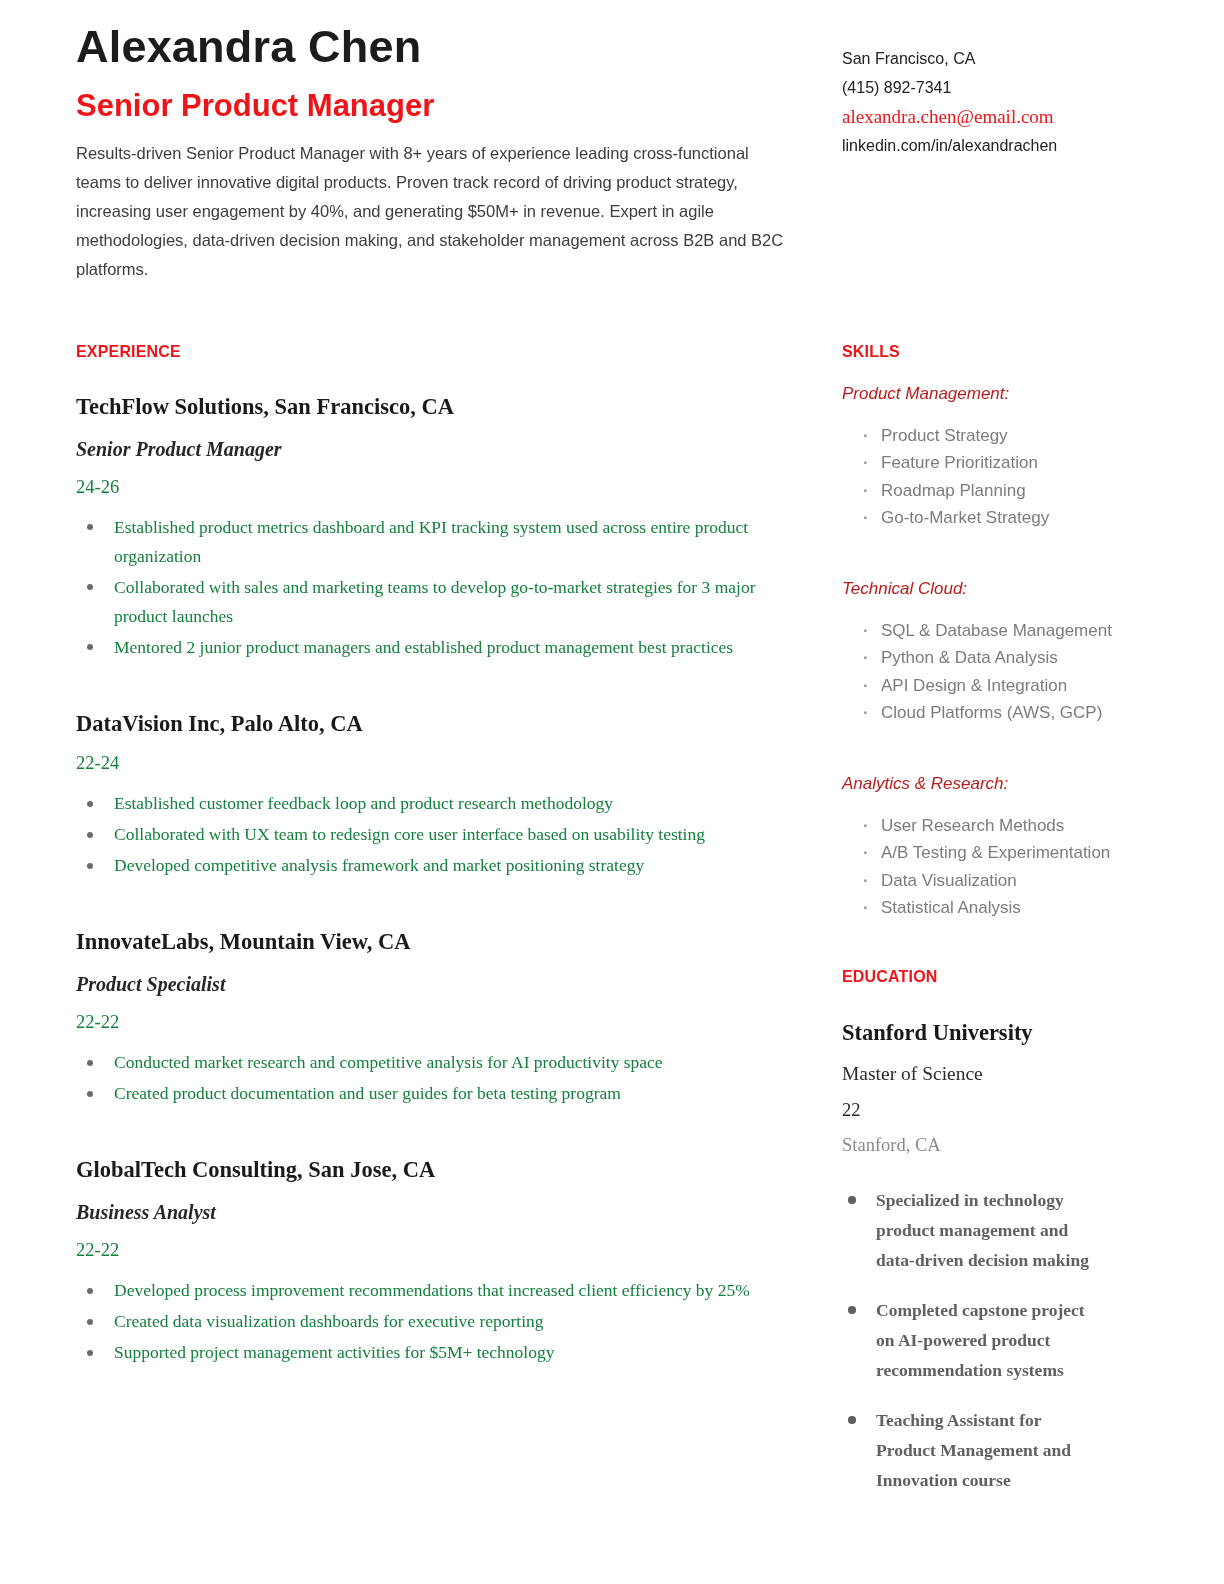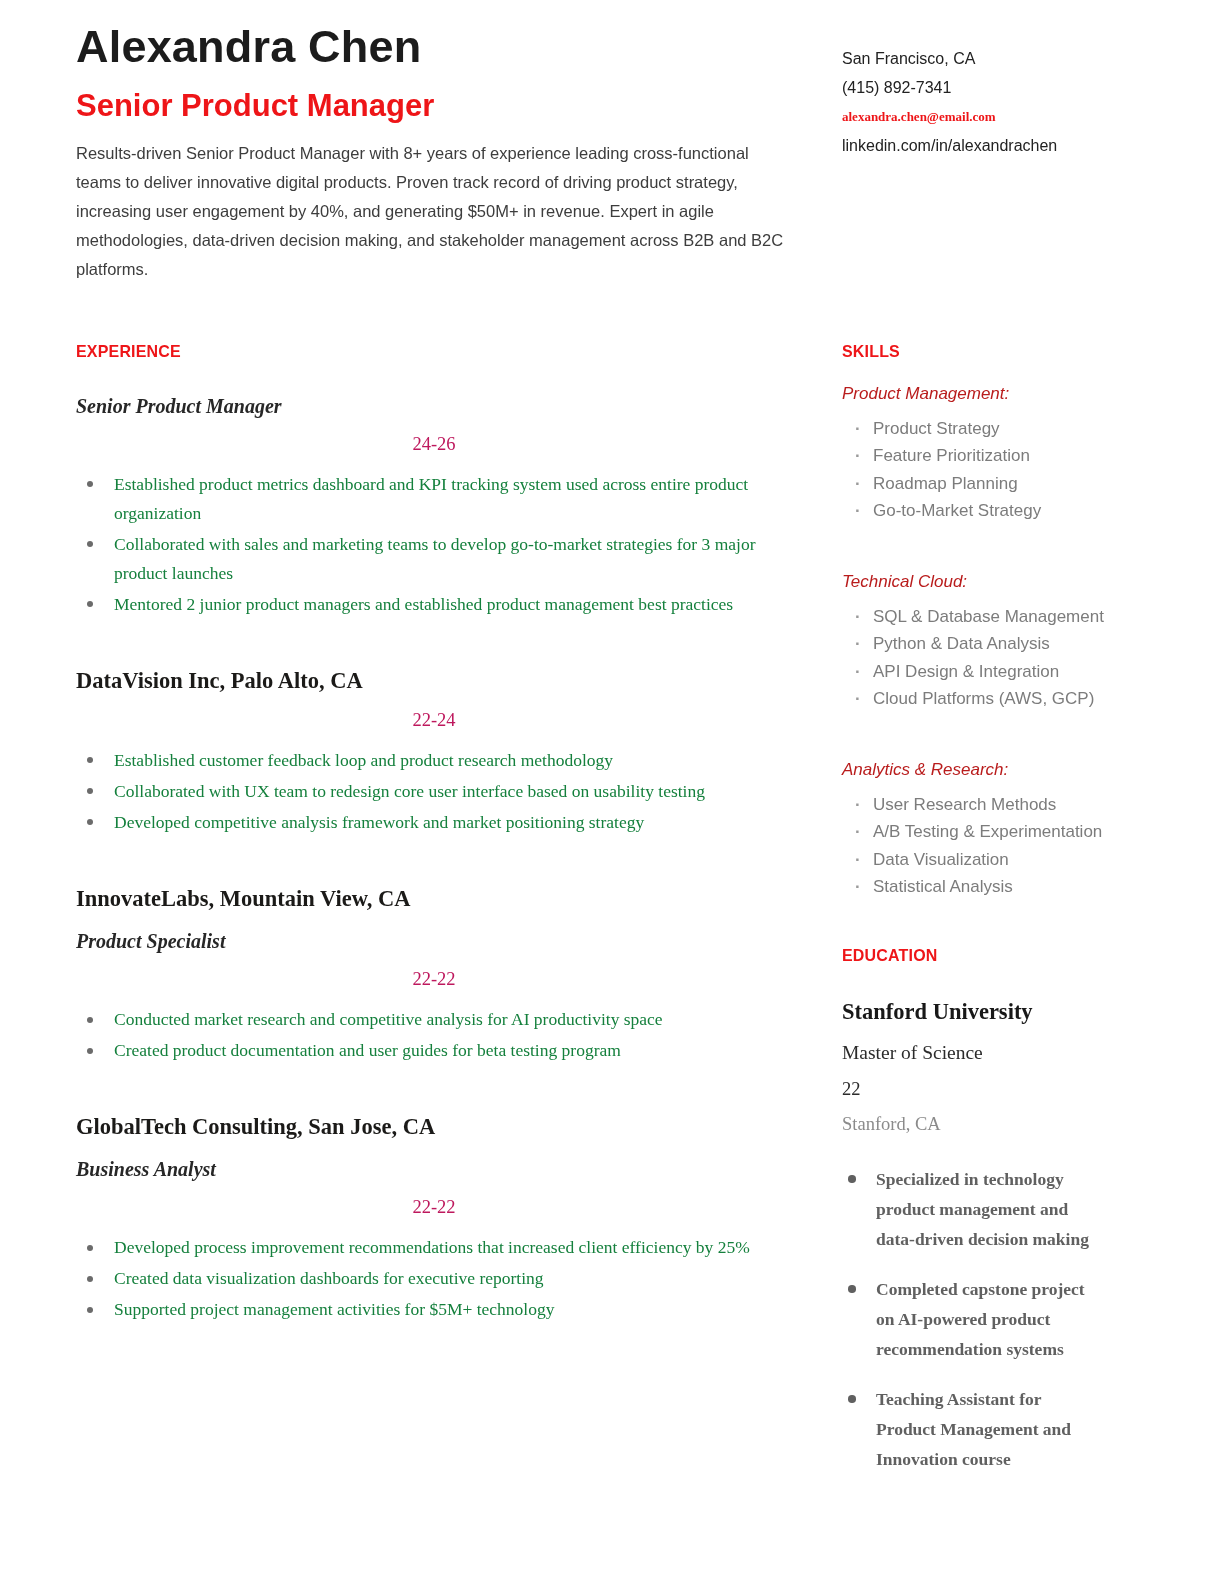--- a/index.html
+++ b/index.html
@@ -10,43 +10,43 @@
     padding:20px 76px 17px 76px; position:relative; overflow:hidden;
     font-family:"Liberation Sans", sans-serif; color:#1f1f1f;
   }
   
   .top { display:flex; justify-content:space-between; align-items:flex-start; }
   .top-left { width:716px; }
   .name { margin:0; font-size:45px; line-height:1.18; font-weight:700; color:#1c1c1c; letter-spacing:0.2px; }
   .title { margin-top:15px; font-size:31px; line-height:1.15; font-weight:700; color:var(--accent); }
   .summary { margin:15px 0 0 0; font-size:16.5px; line-height:29px; color:#3d3d3d; max-width:712px; }
   .contact { width:306px; padding-top:24px; font-size:16px; line-height:29px; color:#222222; }
-  .contact .email { color:var(--accent); font-family:"Liberation Serif", serif; font-size:13px; cursor:pointer;font-weight:bold; }
+  .contact .email { color:var(--accent); font-family:"Liberation Serif", serif; font-size:19px; cursor:pointer; }
   
   .content { display:flex; margin-top:58px; }
   .main { width:716px; }
   .side { width:306px; margin-left:50px; }
   .section-heading {
     font-size:17px; font-weight:700; color:var(--accent); letter-spacing:0.2px;
     transform:scaleX(0.94); transform-origin:left center;
   }
   
   .jobs { margin-top:31px; }
   .job { margin-bottom:48px; }
   .company { margin:0; font-family:"Liberation Serif", serif; font-size:22.5px; line-height:1.25; font-weight:700; color:#1b1a18; }
   .job-title { margin-top:15px; font-family:"Liberation Serif", serif; font-style:italic; font-size:20px; line-height:1.3; font-weight:600; color:#272727; }
-  .dates { margin-top:13px; font-family:"Liberation Serif", serif; font-size:18.5px; line-height:1.3; color:#be185d;text-align:center; }
+  .dates { margin-top:13px; font-family:"Liberation Serif", serif; font-size:18.5px; line-height:1.3; color:#15803d; }
   .bullets { margin:14px 0 0 0; padding:0 0 0 38px; list-style:none; }
   .bullets li { position:relative; font-family:"Liberation Serif", serif; font-size:17.5px; line-height:29px; color:#15803d; margin-bottom:2px; }
   .bullets li::before { content:""; position:absolute; left:-27px; top:11.5px; width:6px; height:6px; border-radius:50%; background:#6b6b6b; }
   
   .skill-groups { margin-top:20px; }
   .skill-group { margin-bottom:45px; }
   .skill-label { font-size:17px; font-style:italic; color:#b91c1c; line-height:24px; margin-bottom:9px; }
-  .skill-items { margin:8px; padding:0; list-style:none; }
+  .skill-items { margin:16px; padding:0; list-style:none; }
   .skill-items li { position:relative; font-size:17px; line-height:27.5px; color:#7c7c7c; padding-left:23px; }
   .skill-items li::before { content:"\00B7"; position:absolute; left:5px; top:0; color:#9a9a9a; font-weight:700; }
   
   .edu-heading { margin-top:38px; }
   .school { margin-top:32px; font-family:"Liberation Serif", serif; font-size:22.5px; line-height:1.25; font-weight:700; color:#181818; }
   .degree { margin-top:15px; font-family:"Liberation Serif", serif; font-size:19.5px; line-height:1.25; color:#2b2b2b; }
   .edu-dates { margin-top:13px; font-family:"Liberation Serif", serif; font-size:18.5px; line-height:1.25; color:#2b2b2b; }
   .edu-location { margin-top:12px; font-family:"Liberation Serif", serif; font-size:18.5px; line-height:1.25; color:#8b8b8b; }
   .edu-bullets { margin:28px 0 0 0; padding:0 0 0 34px; list-style:none; }
   .edu-bullets li {
@@ -73,20 +73,21 @@
       <div>linkedin.com/in/alexandrachen</div>
     </div>
   </div>
 
   <div class="content">
 
     <div class="main">
       <div class="section-heading">EXPERIENCE</div>
       <div class="jobs">
   <div class="job">
+    <h3 class="company">TechFlow Solutions, San Francisco, CA</h3>
     <div class="job-title">Senior Product Manager</div>
     <div class="dates">24-26</div>
     <ul class="bullets">
               <li>Established product metrics dashboard and KPI tracking system used across entire product organization</li>
               <li>Collaborated with sales and marketing teams to develop go-to-market strategies for 3 major product launches</li>
               <li>Mentored 2 junior product managers and established product management best practices</li>
             </ul>
   </div>
 
   <div class="job">

